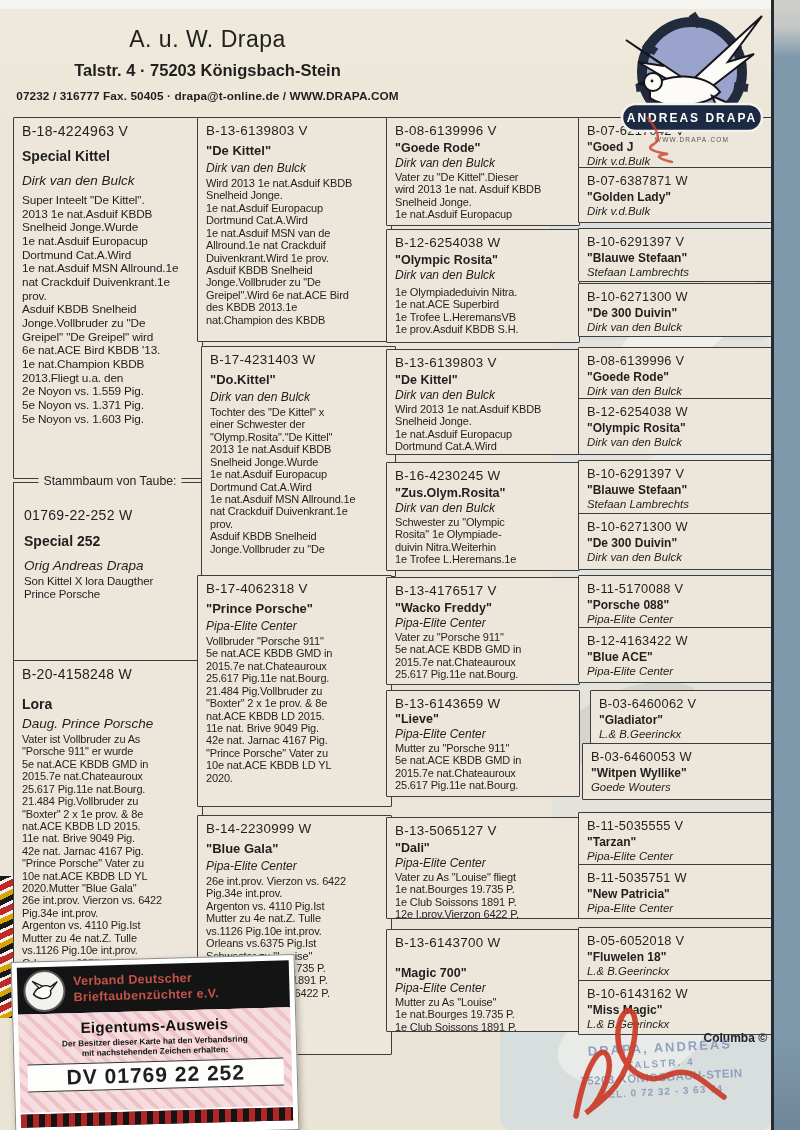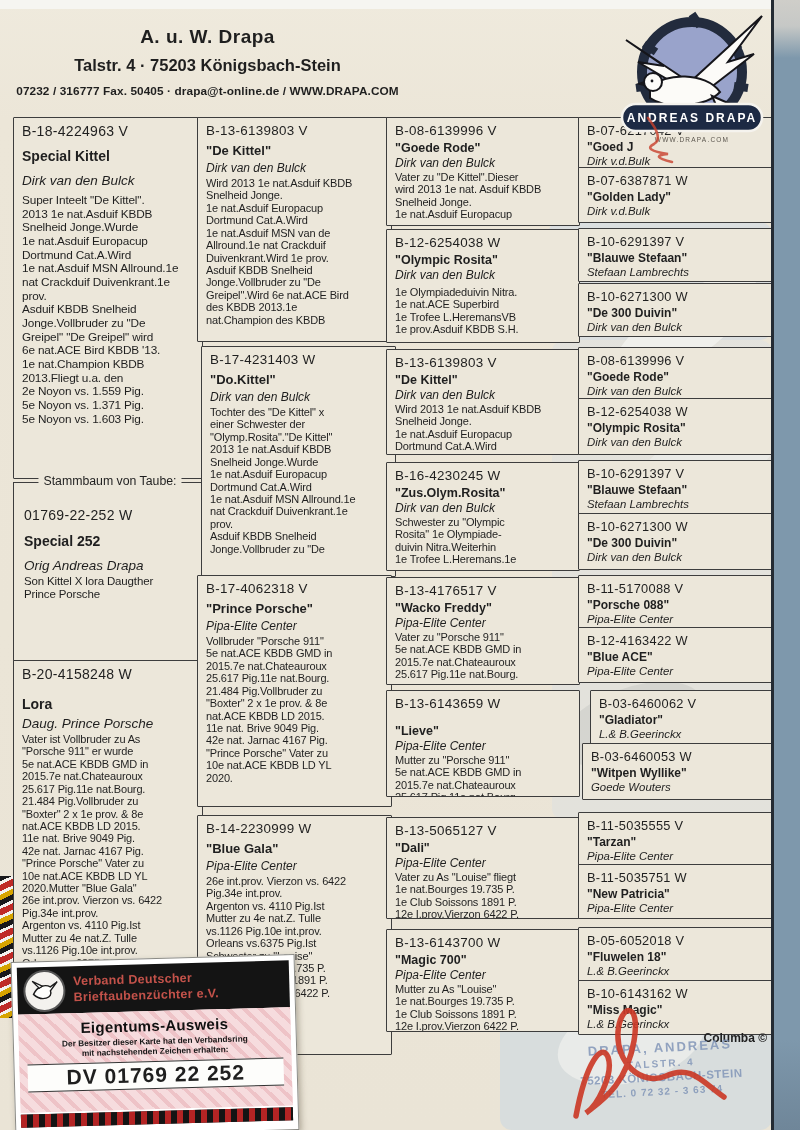--- a/index.html
+++ b/index.html
@@ -2,21 +2,21 @@
 <html><head>
 <meta charset="utf-8">
 <style>
   html,body{margin:0;padding:0}
   body{width:800px;height:1130px;position:relative;overflow:hidden;
        background:linear-gradient(180deg,#efeadd 0,#ece6d8 120px,#eae4d6 100%);
        font-family:"Liberation Sans",sans-serif;color:#1f1f1f}
   .abs{position:absolute}
   
   .hdr{left:15px;top:26px;width:385px;text-align:center;z-index:2}
-  .hdr .nm{font-size:19px;font-weight:bold;letter-spacing:.5px}
+  .hdr .nm{font-size:23px;font-weight:normal;letter-spacing:.5px}
   .hdr .ad{font-size:16.5px;font-weight:bold;margin-top:8px}
   .hdr .ct{font-size:11.8px;font-weight:bold;margin-top:9px;letter-spacing:.1px}
   
   .box{position:absolute;border:1.6px solid #3d3d3d;background:#ece7da;z-index:2;
        padding:5px 4px 3px 8px;overflow:hidden;border-radius:1px}
   .ring{font-size:13.4px;letter-spacing:.3px;margin-bottom:5px}
   .bname{font-size:13px;font-weight:bold;margin-bottom:3px}
   .owner{font-size:12px;font-style:italic;margin-bottom:2px}
   .body{font-size:11px;line-height:1.13;letter-spacing:-.15px;white-space:pre-line}
   .c1 .ring{font-size:14px;margin-bottom:9px}
@@ -255,39 +255,39 @@
 <div class="box c3" style="left:386px;top:577px;width:180px;height:98px">
   <div class="ring" style="margin-bottom:3px">B-13-4176517 V</div>
   <div class="bname" style="font-size:12.5px;margin-bottom:1px">"Wacko Freddy"</div>
   <div class="owner" style="margin-bottom:1px">Pipa-Elite Center</div>
   <div class="body">Vater zu "Porsche 911"
 5e nat.ACE KBDB GMD in
 2015.7e nat.Chateauroux
 25.617 Pig.11e nat.Bourg.</div>
 </div>
 <div class="box c3" style="left:386px;top:690px;width:180px;height:97px">
-  <div class="ring" style="margin-bottom:13px">B-13-6143659 W</div>
+  <div class="ring" style="margin-bottom:1px">B-13-6143659 W</div>
   <div class="bname" style="font-size:12.5px;margin-bottom:1px">"Lieve"</div>
   <div class="owner" style="margin-bottom:1px">Pipa-Elite Center</div>
   <div class="body">Mutter zu "Porsche 911"
 5e nat.ACE KBDB GMD in
 2015.7e nat.Chateauroux
 25.617 Pig.11e nat.Bourg.</div>
 </div>
 <div class="box c3" style="left:386px;top:817px;width:180px;height:92px">
   <div class="ring" style="margin-bottom:3px">B-13-5065127 V</div>
   <div class="bname" style="font-size:12.5px;margin-bottom:1px">"Dali"</div>
   <div class="owner" style="margin-bottom:1px">Pipa-Elite Center</div>
   <div class="body">Vater zu As "Louise" fliegt
 1e nat.Bourges 19.735  P.
 1e Club Soissons 1891 P.
 12e I.prov.Vierzon 6422 P.</div>
 </div>
 <div class="box c3" style="left:386px;top:929px;width:180px;height:93px">
-  <div class="ring" style="margin-bottom:3px">B-13-6143700 W</div>
+  <div class="ring" style="margin-bottom:16px">B-13-6143700 W</div>
   <div class="bname" style="font-size:12.5px;margin-bottom:1px">"Magic 700"</div>
   <div class="owner" style="margin-bottom:1px">Pipa-Elite Center</div>
   <div class="body">Mutter zu As "Louise"
 1e nat.Bourges 19.735  P.
 1e Club Soissons 1891 P.
 12e I.prov.Vierzon 6422 P.</div>
 </div>
 
 <div class="box c4" style="left:578px;top:117px;width:186px;height:43px">
   <div class="ring">B-07-6217042 V</div>

